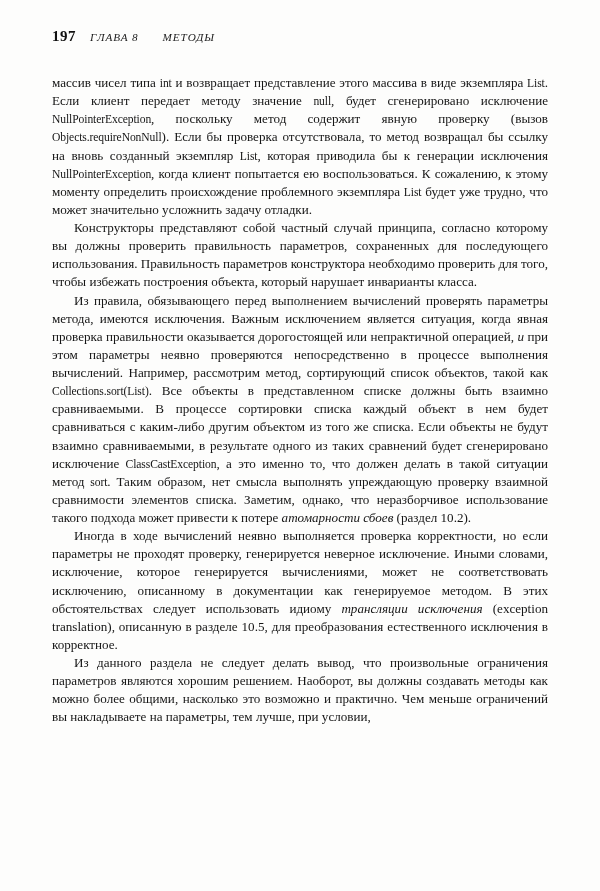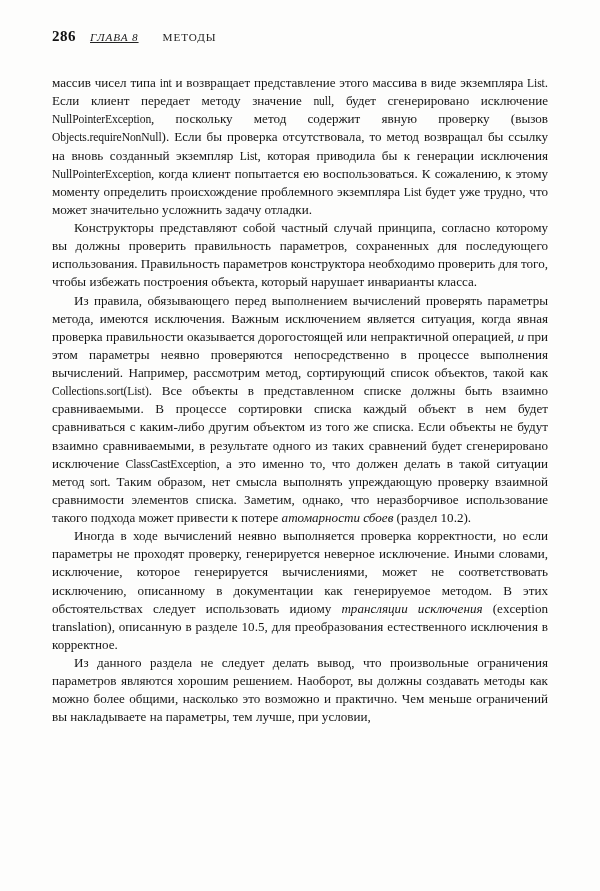--- a/index.html
+++ b/index.html
@@ -34,24 +34,24 @@
     font-weight: bold;
     letter-spacing: 0.5px;
     color: #111;
   }
   .chapter-label {
     font-size: 11.2px;
     font-style: italic;
     letter-spacing: 0.9px;
     color: #222;
     text-transform: uppercase;
-    text-decoration: underline;
   }
   .chapter-title {
     font-size: 11.2px;
+    font-style: italic;
     letter-spacing: 0.9px;
     color: #222;
     text-transform: uppercase;
     margin-left: 10px;
   }
   .body-text {
     font-size: 13.1px;
     line-height: 1.385;
     text-align: justify;
     text-justify: inter-word;
@@ -73,21 +73,21 @@
   .ital {
     font-style: italic;
   }
 </style>
 </head>
 <body>
 
 <div class="page">
 
   <div class="header">
-    <span class="page-number">286</span>
+    <span class="page-number">197</span>
     <span class="chapter-label">ГЛАВА 8</span>
     <span class="chapter-title">МЕТОДЫ</span>
   </div>
 
   <div class="body-text" id="body-text">
       <p class="para first"><span>массив чисел типа </span><span class="mono">int</span><span> и возвращает представление этого массива в виде экземпляра </span><span class="mono">List</span><span>. Если клиент передает методу значение </span><span class="mono">null</span><span>, будет сгенерировано исключение </span><span class="mono">NullPointerException</span><span>, поскольку метод содержит явную проверку (вызов </span><span class="mono">Objects.requireNonNull</span><span>). Если бы проверка отсутствовала, то метод возвращал бы ссылку на вновь созданный экземпляр </span><span class="mono">List</span><span>, которая приводила бы к генерации исключения </span><span class="mono">NullPointerException</span><span>, когда клиент попытается ею воспользоваться. К сожалению, к этому моменту определить происхождение проблемного экземпляра </span><span class="mono">List</span><span> будет уже трудно, что может значительно усложнить задачу отладки.</span></p>
       <p class="para"><span>Конструкторы представляют собой частный случай принципа, согласно которому вы должны проверить правильность параметров, сохраненных для последующего использования. Правильность параметров конструктора необходимо проверить для того, чтобы избежать построения объекта, который нарушает инварианты класса.</span></p>
       <p class="para"><span>Из правила, обязывающего перед выполнением вычислений проверять параметры метода, имеются исключения. Важным исключением является ситуация, когда явная проверка правильности оказывается дорогостоящей или непрактичной операцией, </span><span class="ital">и</span><span> при этом параметры неявно проверяются непосредственно в процессе выполнения вычислений. Например, рассмотрим метод, сортирующий список объектов, такой как </span><span class="mono">Collections.sort(List)</span><span>. Все объекты в представленном списке должны быть взаимно сравниваемыми. В процессе сортировки списка каждый объект в нем будет сравниваться с каким-либо другим объектом из того же списка. Если объекты не будут взаимно сравниваемыми, в результате одного из таких сравнений будет сгенерировано исключение </span><span class="mono">ClassCastException</span><span>, а это именно то, что должен делать в такой ситуации метод </span><span class="mono">sort</span><span>. Таким образом, нет смысла выполнять упреждающую проверку взаимной сравнимости элементов списка. Заметим, однако, что неразборчивое использование такого подхода может привести к потере </span><span class="ital">атомарности сбоев</span><span> (раздел 10.2).</span></p>
       <p class="para"><span>Иногда в ходе вычислений неявно выполняется проверка корректности, но если параметры не проходят проверку, генерируется неверное исключение. Иными словами, исключение, которое генерируется вычислениями, может не соответствовать исключению, описанному в документации как генерируемое методом. В этих обстоятельствах следует использовать идиому </span><span class="ital">трансляции исключения</span><span> (exception translation), описанную в разделе 10.5, для преобразования естественного исключения в корректное.</span></p>
       <p class="para"><span>Из данного раздела не следует делать вывод, что произвольные ограничения параметров являются хорошим решением. Наоборот, вы должны создавать методы как можно более общими, насколько это возможно и практично. Чем меньше ограничений вы накладываете на параметры, тем лучше, при условии,</span></p>

